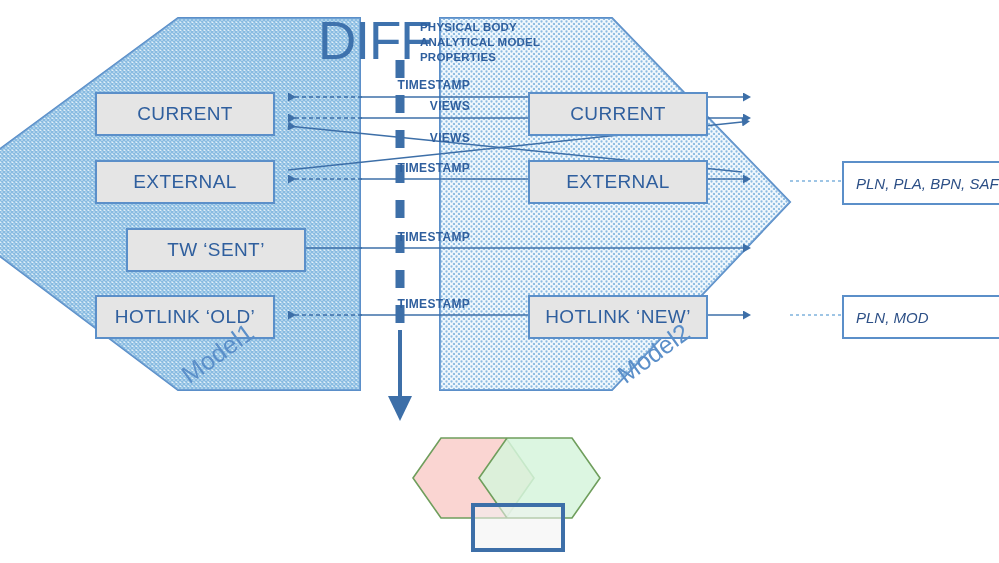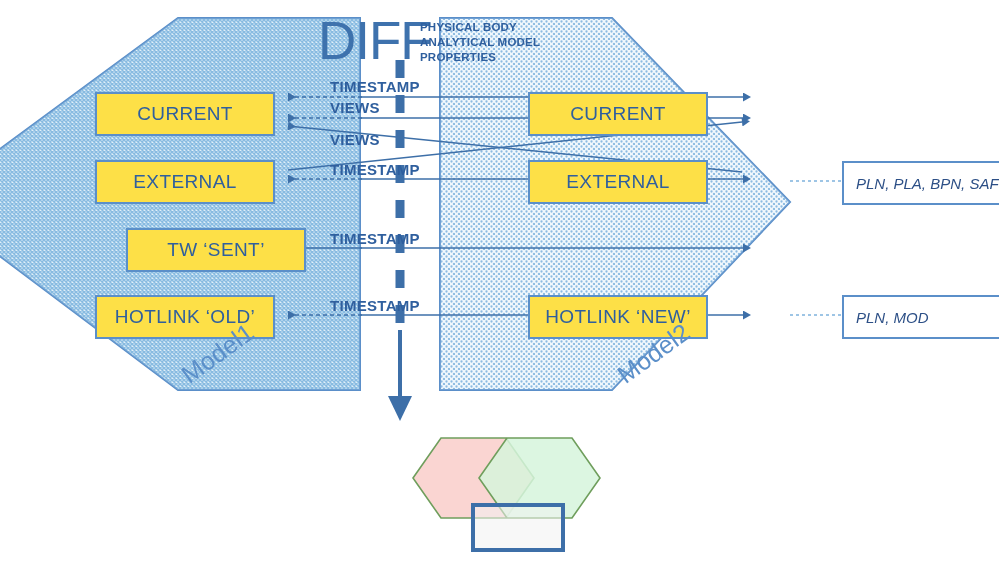--- a/index.html
+++ b/index.html
@@ -2,33 +2,33 @@
 <html><head>
 <meta charset="utf-8">
 <style>
   html,body{margin:0;padding:0;background:#ffffff;}
   body{width:999px;height:563px;position:relative;overflow:hidden;
        font-family:"Liberation Sans","DejaVu Sans",sans-serif;}
   #stage{position:absolute;left:0;top:0;width:999px;height:563px;}
   svg.layer{position:absolute;left:0;top:0;width:999px;height:563px;}
 
   .node-box{
-    position:absolute;background:#fde047;border:2px solid #5b8fc9;
+    position:absolute;background:#e5e5e5;border:2px solid #5b8fc9;
     display:flex;align-items:center;justify-content:center;
     color:#2f5f9e;font-size:19px;letter-spacing:.4px;white-space:nowrap;
   }
   .ann-box{
     position:absolute;background:#ffffff;border:2px solid #5b8fc9;
     display:flex;align-items:center;
     color:#2c4f86;font-size:15px;font-style:italic;padding-left:12px;
     white-space:nowrap;
   }
   .edge-label{
-    position:absolute;color:#2f5f9e;font-size:15px;font-weight:bold;
-    letter-spacing:.3px;white-space:nowrap;text-align:left;
+    position:absolute;color:#2f5f9e;font-size:12px;font-weight:bold;
+    letter-spacing:.3px;white-space:nowrap;text-align:right;
   }
   .title-diff{
     position:absolute;color:#3e72ad;font-size:53px;font-weight:300;
     letter-spacing:-1px;line-height:1;
   }
   .title-sub{
     position:absolute;color:#2f5f9e;font-size:11.5px;font-weight:bold;
     line-height:1.32;letter-spacing:.2px;
   }
   .model-tag{

